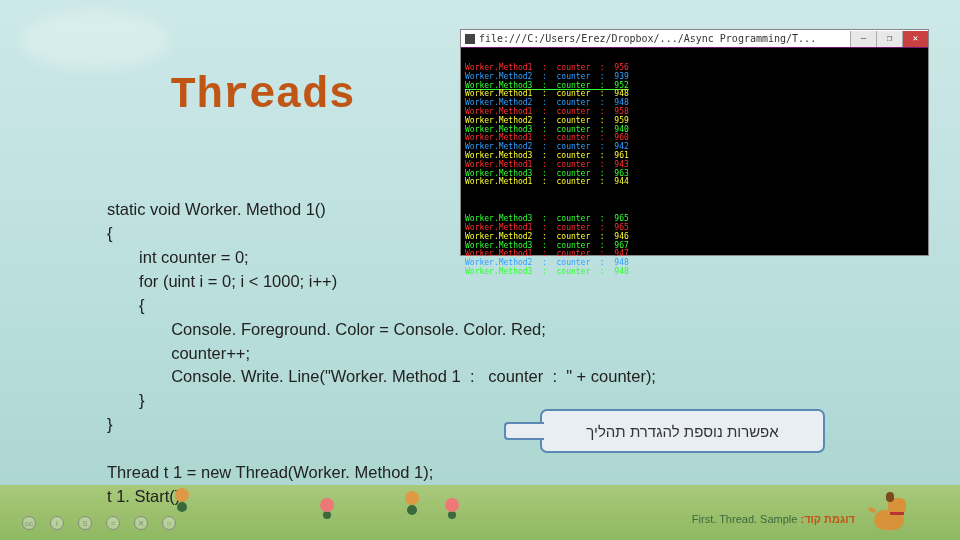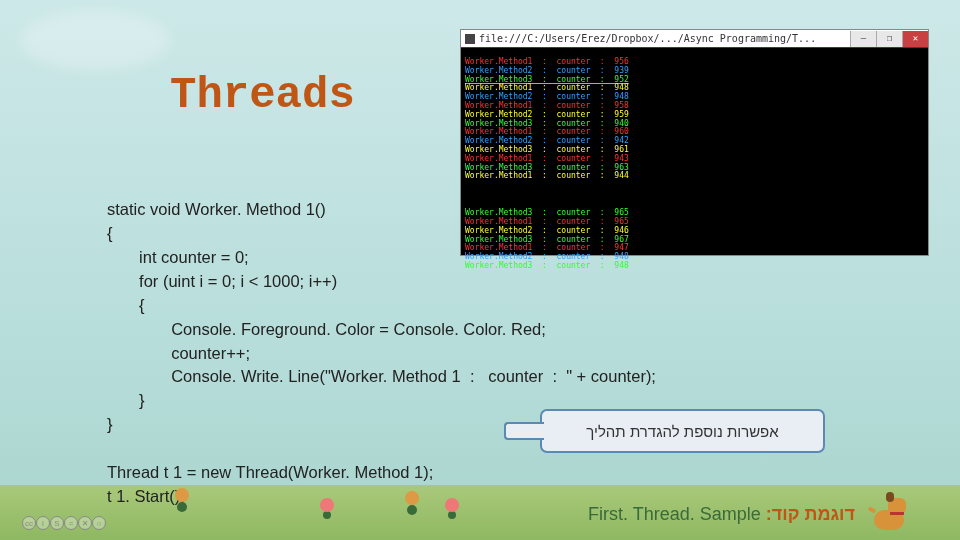--- a/index.html
+++ b/index.html
@@ -38,60 +38,60 @@
   }
   .callout::before {
     content: ""; position: absolute; left: -38px; top: 50%; transform: translateY(-50%);
     width: 38px; height: 14px; background: #e8eef4;
     border-top: 2px solid #5b89b4; border-bottom: 2px solid #5b89b4; border-left: 2px solid #5b89b4;
     border-radius: 4px 0 0 4px;
   }
 
   .footer {
     position: absolute; bottom: 15px; right: 105px;
-    font-size: 18px; color: #3a6a3a; direction: rtl;
+    font-size: 11px; color: #3a6a3a; direction: rtl;
   }
   .footer .he { color: #c05615; font-weight: bold; }
 
   
   .console {
     position: absolute; top: 30px; right: 32px; width: 467px; height: 225px;
     background: #000; font-family: Consolas, monospace; font-size: 8px; line-height: 1.1;
     box-shadow: 0 0 0 1px #888;
   }
   .titlebar {
     height: 18px; background: #fff; border-bottom: 1px solid #701a75;
     display: flex; align-items: center; justify-content: space-between;
     font-size: 10px; padding-left: 4px;
   }
   .titlebar .left { display: flex; align-items: center; gap: 4px; color: #333; }
   .titlebar .csicon { width: 10px; height: 10px; background: #444; }
   .winbtns { display: flex; }
   .winbtn { width: 26px; height: 16px; border-left: 1px solid #aaa; display:flex; align-items:center; justify-content:center; font-size:9px; color:#444; background:#e8e8e8; }
   .winbtn.close { background: #c84040; color:#fff; }
-  .console-body { padding: 10px 4px; color: #0f0; }
+  .console-body { padding: 16px 4px; color: #0f0; }
   .console-body div { white-space: pre; }
 
   
   .flower { position:absolute; width: 14px; height: 14px; border-radius:50%; }
   .f1 { bottom: 38px; left: 175px; background:#d94; box-shadow: 0 12px 0 -2px #3a6a3a; }
   .f2 { bottom: 28px; left: 320px; background:#e77; box-shadow: 0 10px 0 -3px #3a6a3a; }
   .f3 { bottom: 35px; left: 405px; background:#d94; box-shadow: 0 12px 0 -2px #3a6a3a; }
   .f4 { bottom: 28px; left: 445px; background:#e77; box-shadow: 0 10px 0 -3px #3a6a3a; }
 
   .dog {
     position: absolute; bottom: 10px; right: 48px; width: 42px; height: 38px;
   }
   .dog .body { position:absolute; bottom:0; left:4px; width:30px; height:20px; background:#d8923a; border-radius:10px; }
   .dog .head { position:absolute; bottom:16px; left:18px; width:18px; height:16px; background:#d8923a; border-radius:6px; }
   .dog .ear { position:absolute; bottom:28px; left:16px; width:8px; height:10px; background:#7a4a1e; border-radius:4px; }
   .dog .tail { position:absolute; bottom:18px; left:-2px; width:8px; height:4px; background:#d8923a; border-radius:4px; transform:rotate(30deg); }
   .dog .collar { position:absolute; bottom:15px; left:20px; width:14px; height:3px; background:#b33; }
 
-  .cc { position:absolute; bottom: 10px; left: 22px; display:flex; gap:0; }
+  .cc { position:absolute; bottom: 10px; left: 22px; display:flex; gap:14px; }
   .cc span { width:14px; height:14px; border:1px solid #888; border-radius:50%; font-size:8px; display:flex; align-items:center; justify-content:center; color:#888; background:rgba(255,255,255,0.3); }
 </style>
 </head>
 <body>
 
 <div class="cloud c1"></div>
 <div class="ground"></div>
 
 <h1 class="title">Threads</h1>
 

